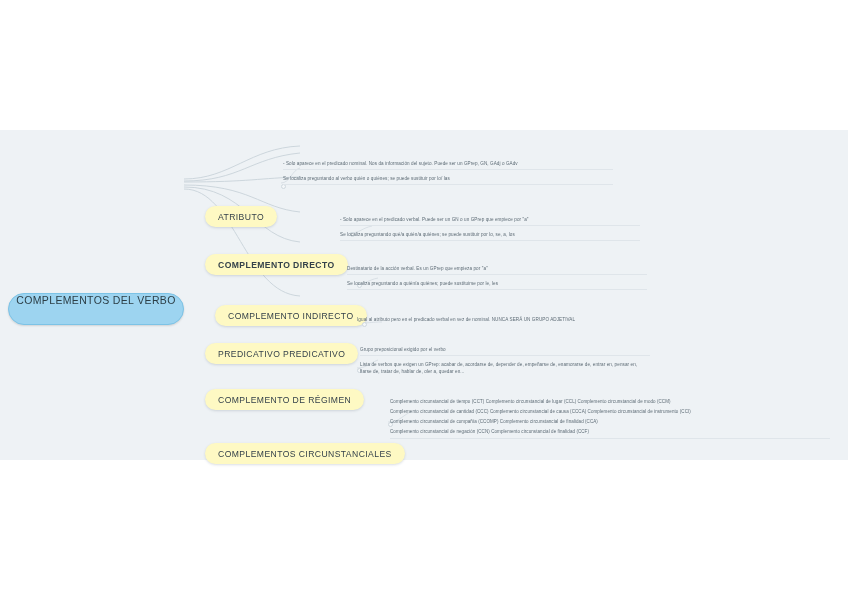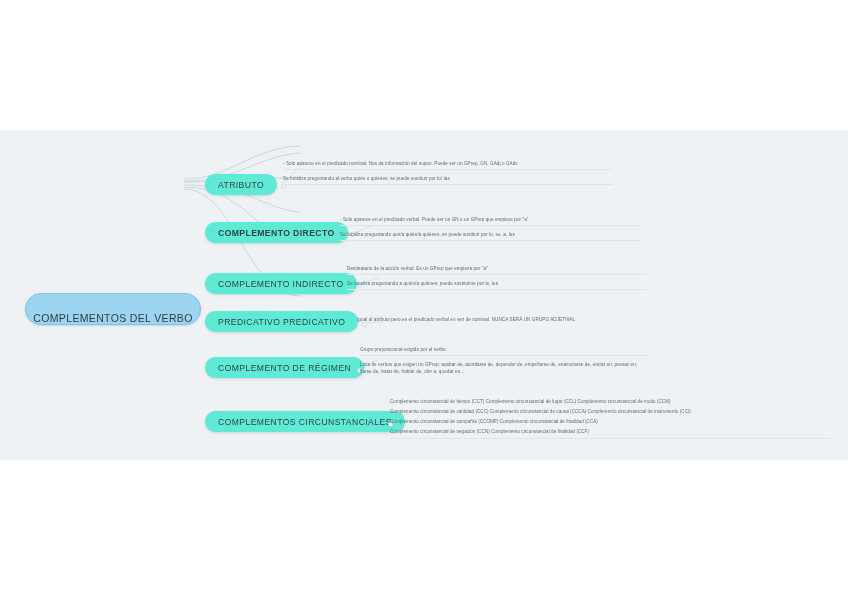--- a/index.html
+++ b/index.html
@@ -17,42 +17,43 @@
     position:absolute;
     left:0; top:130px;
     width:848px; height:330px;
     background:#eef2f5;
   }
   #edges { position:absolute; left:0; top:0; width:848px; height:330px; }
 
   
   #central {
     position:absolute;
-    left:25px; top:163px;
+    left:8px; top:163px;
     width:176px; height:32px;
     background:#9dd4f0;
     border:1px solid #7cc3e6;
     border-radius:16px;
     box-shadow:0 1px 2px rgba(0,0,0,.13);
-    display:flex; align-items:flex-end; justify-content:center;
+    display:flex; align-items:flex-start; justify-content:center;
   }
   #central-label {
     font-size:10.5px; color:#2c3e46; letter-spacing:.35px; white-space:nowrap;
   }
 
   
   .branch-pill {
     position:absolute;
     height:21px;
-    background:#5eead4;
+    background:#fef9c3;
     border-radius:11px;
     box-shadow:0 1px 2.5px rgba(70,90,110,.20);
     display:flex; align-items:center; justify-content:center;
     padding:0 13px;
     white-space:nowrap;
+    margin-top:32px;
   }
   .branch-pill span {
     font-size:8.6px; color:#34414a; letter-spacing:.42px;
   }
 
   
   .detail-block { position:absolute; }
   .detail-line {
     font-size:4.6px;
     color:#5d6b75;
@@ -119,21 +120,21 @@
 
     <div class="branch-pill" style="left:205px; top:92px;font-weight:bold;">
       <span>COMPLEMENTO DIRECTO</span>
     </div>
     <div class="dot" style="left:350px; top:102px;"></div>
     <div class="detail-block" style="left:340px; top:86px; width:300px;">
       <div class="detail-line">- Solo aparece en el predicado verbal. Puede ser un GN o un GPrep que empiece por "a"</div>
       <div class="detail-line">Se localiza preguntando qué/a quién/a quiénes; se puede sustituir por lo, se, a, los</div>
     </div>
 
-    <div class="branch-pill" style="left:205px; top:143px;align-items:center;">
+    <div class="branch-pill" style="left:215px; top:143px;align-items:center;">
       <span>COMPLEMENTO INDIRECTO</span>
     </div>
     <div class="dot" style="left:357px; top:153px;"></div>
     <div class="detail-block" style="left:347px; top:135px; width:300px;">
       <div class="detail-line">Destinatario de la acción verbal. Es un GPrep que empieza por "a"</div>
       <div class="detail-line">Se localiza preguntando a quién/a quiénes; puede sustituirse por le, les</div>
     </div>
 
     <div class="branch-pill" style="left:205px; top:181px;">
       <span>PREDICATIVO PREDICATIVO</span>

